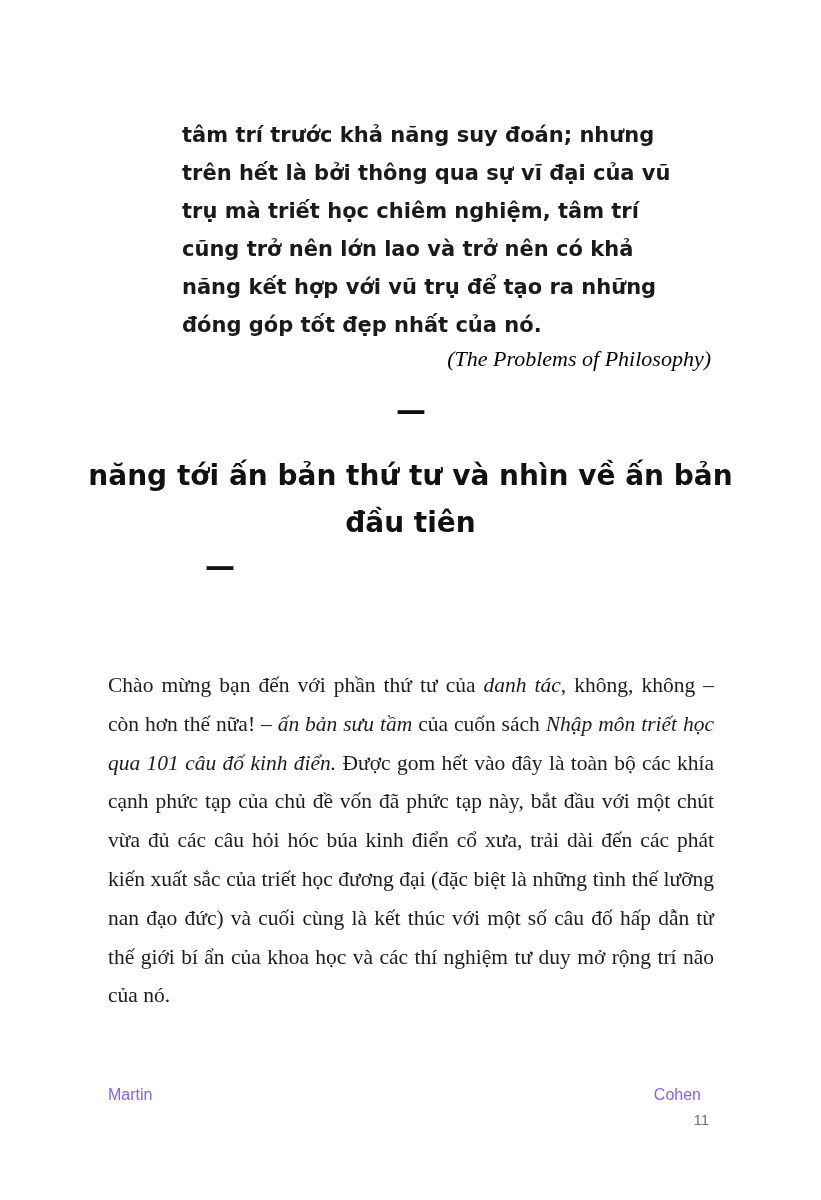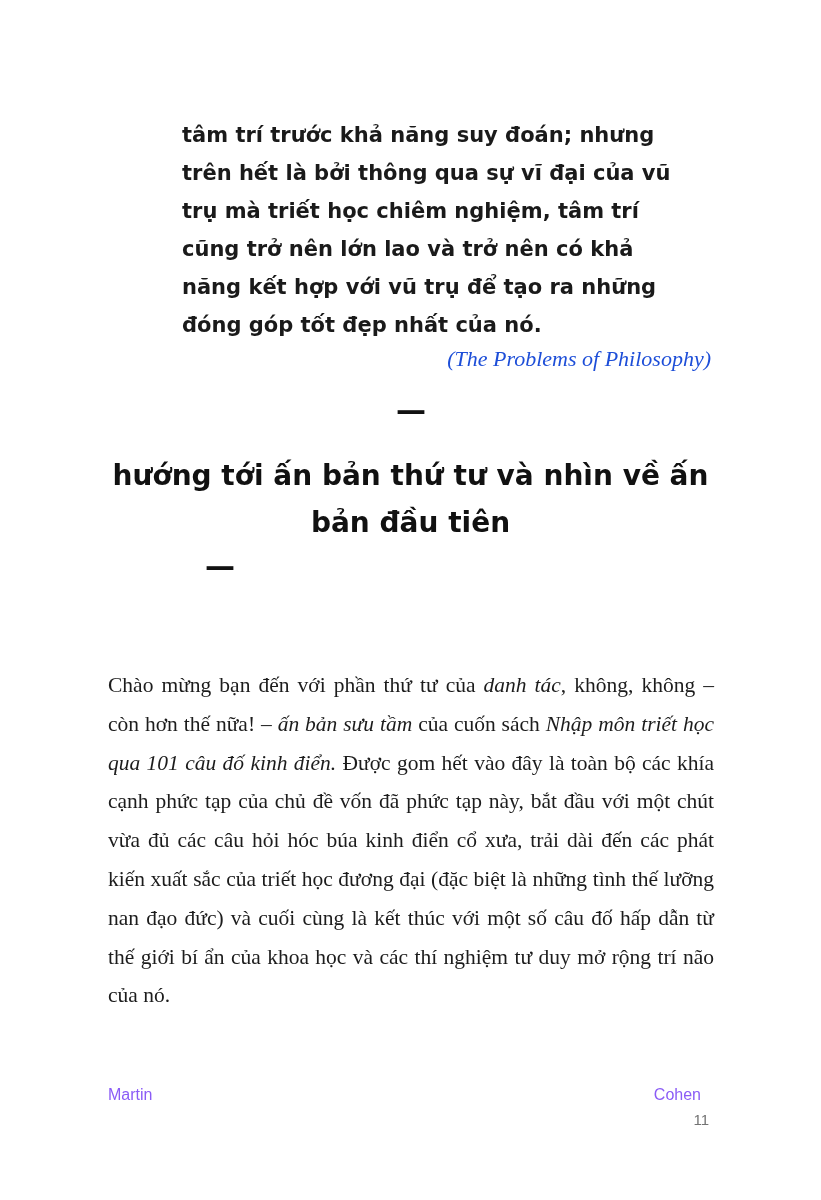--- a/index.html
+++ b/index.html
@@ -28,21 +28,21 @@
     text-align: left;
     margin-left: 16px;
   }
   .attribution {
     position: absolute;
     right: 110px;
     top: 346px;
     font-family: "Liberation Serif", "DejaVu Serif", serif;
     font-style: italic;
     font-size: 22px;
-    color: #1d4ed8;
+    color: #000000;
   }
   .dash {
     font-family: "DejaVu Sans", sans-serif;
     font-weight: bold;
     font-size: 30px;
     color: #111;
     letter-spacing: -1px;
   }
   .dash-top {
     position: absolute;
@@ -104,21 +104,21 @@
 <body>
 
 <div class="page">
 
   <div class="quote-block">tâm trí trước khả năng suy đoán; nhưng trên hết là bởi thông qua sự vĩ đại của vũ trụ mà triết học chiêm nghiệm, tâm trí cũng trở nên lớn lao và trở nên có khả năng kết hợp với vũ trụ để tạo ra những đóng góp tốt đẹp nhất của nó.</div>
 
   <div class="attribution">(The Problems of Philosophy)</div>
 
   <div class="dash dash-top">—</div>
 
-  <div class="chapter-heading">hướng tới ấn bản thứ tư  và nhìn về ấn bản đầu tiên</div>
+  <div class="chapter-heading">năng tới ấn bản thứ tư  và nhìn về ấn bản đầu tiên</div>
 
   <div class="dash dash-bottom">—</div>
 
   <div class="body-paragraph"><span>Chào mừng bạn đến với phần thứ tư của </span><span class="italic">danh tác</span><span>, không, không – còn hơn thế nữa! – </span><span class="italic">ấn bản sưu tầm</span><span> của cuốn sách </span><span class="italic">Nhập môn triết học qua 101 câu đố kinh điển.</span><span> Được gom hết vào đây là toàn bộ các khía cạnh phức tạp của chủ đề vốn đã phức tạp này, bắt đầu với một chút vừa đủ các câu hỏi hóc búa kinh điển cổ xưa, trải dài đến các phát kiến xuất sắc của triết học đương đại (đặc biệt là những tình thế lưỡng nan đạo đức) và cuối cùng là kết thúc với một số câu đố hấp dẫn từ thế giới bí ẩn của khoa học và các thí nghiệm tư duy mở rộng trí não của nó.</span></div>
 
   <div class="footer-author footer-author-left">Martin</div>
 
   <div class="footer-author footer-author-right">Cohen</div>
 
   <div class="page-number">11</div>

